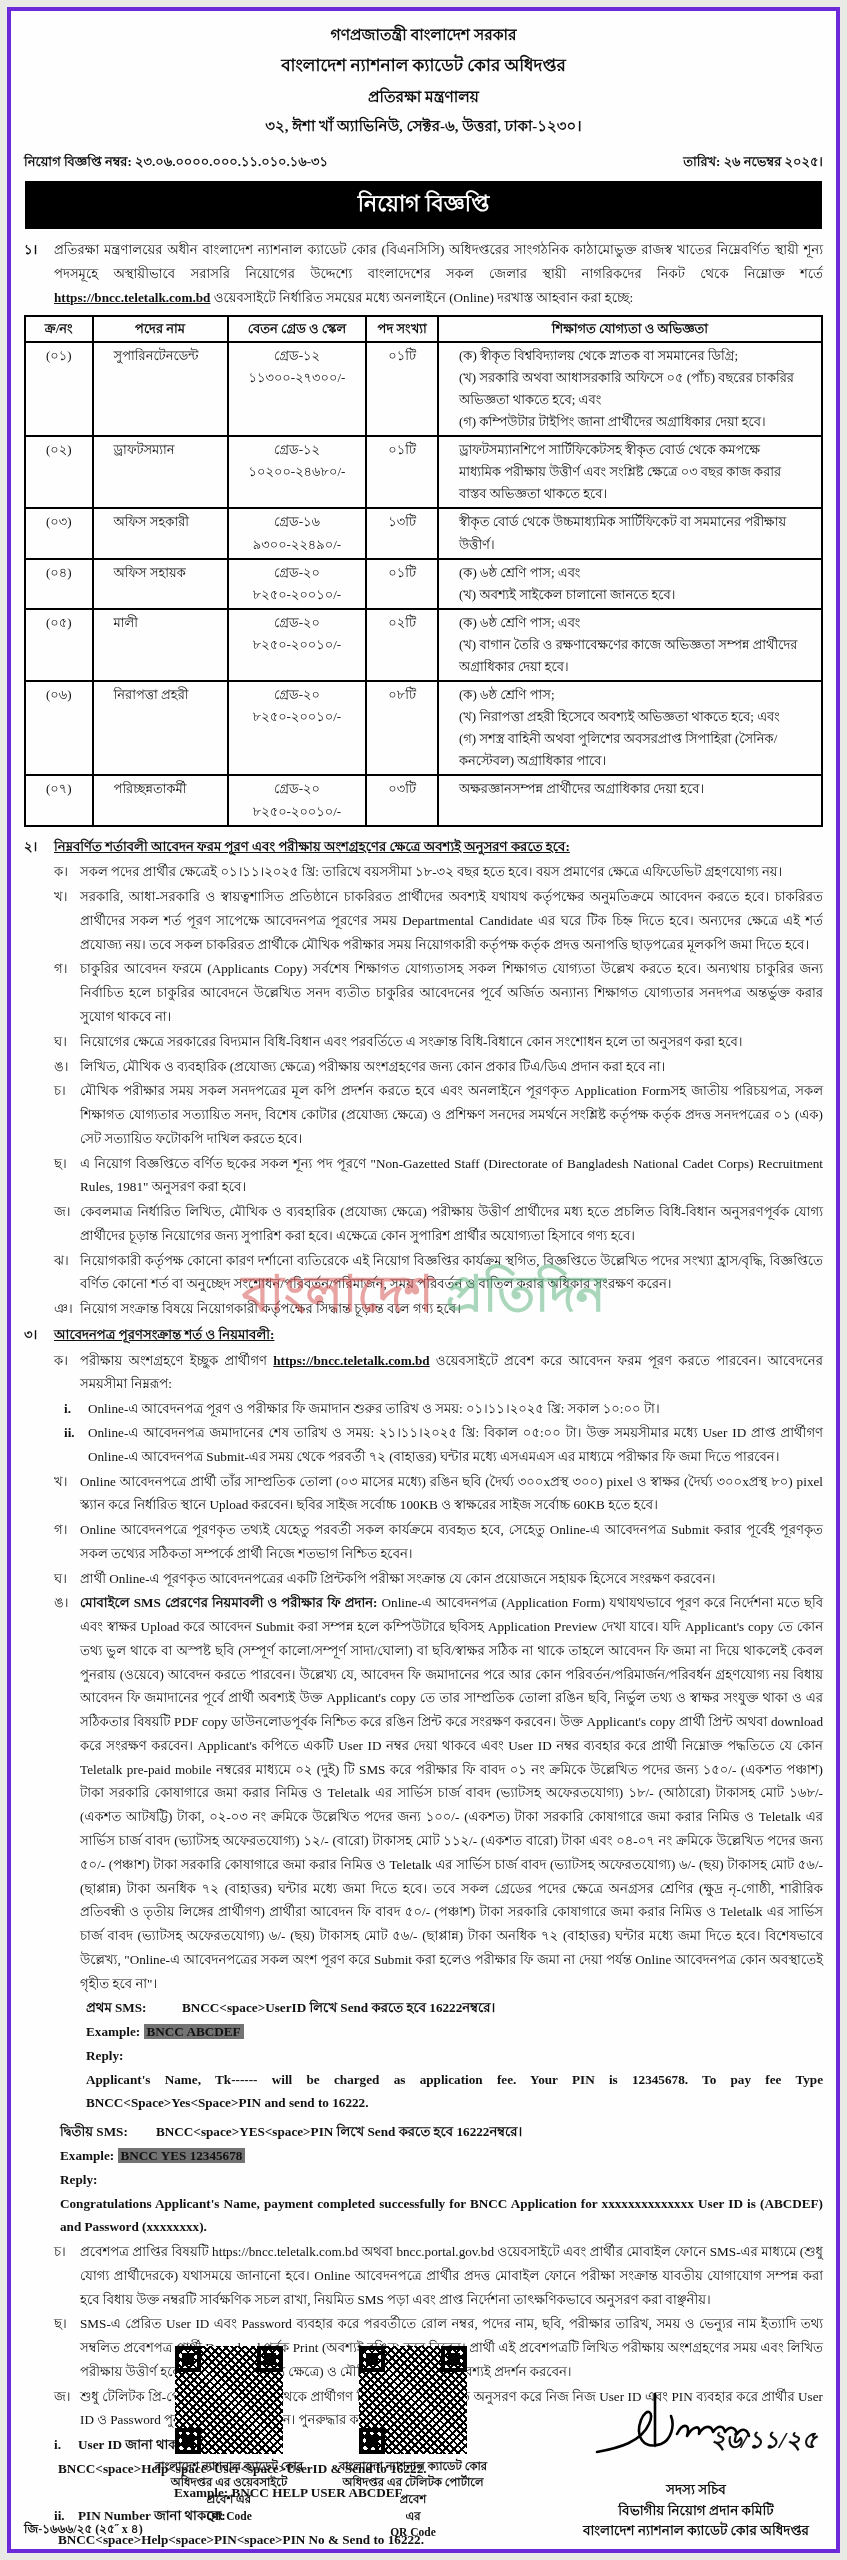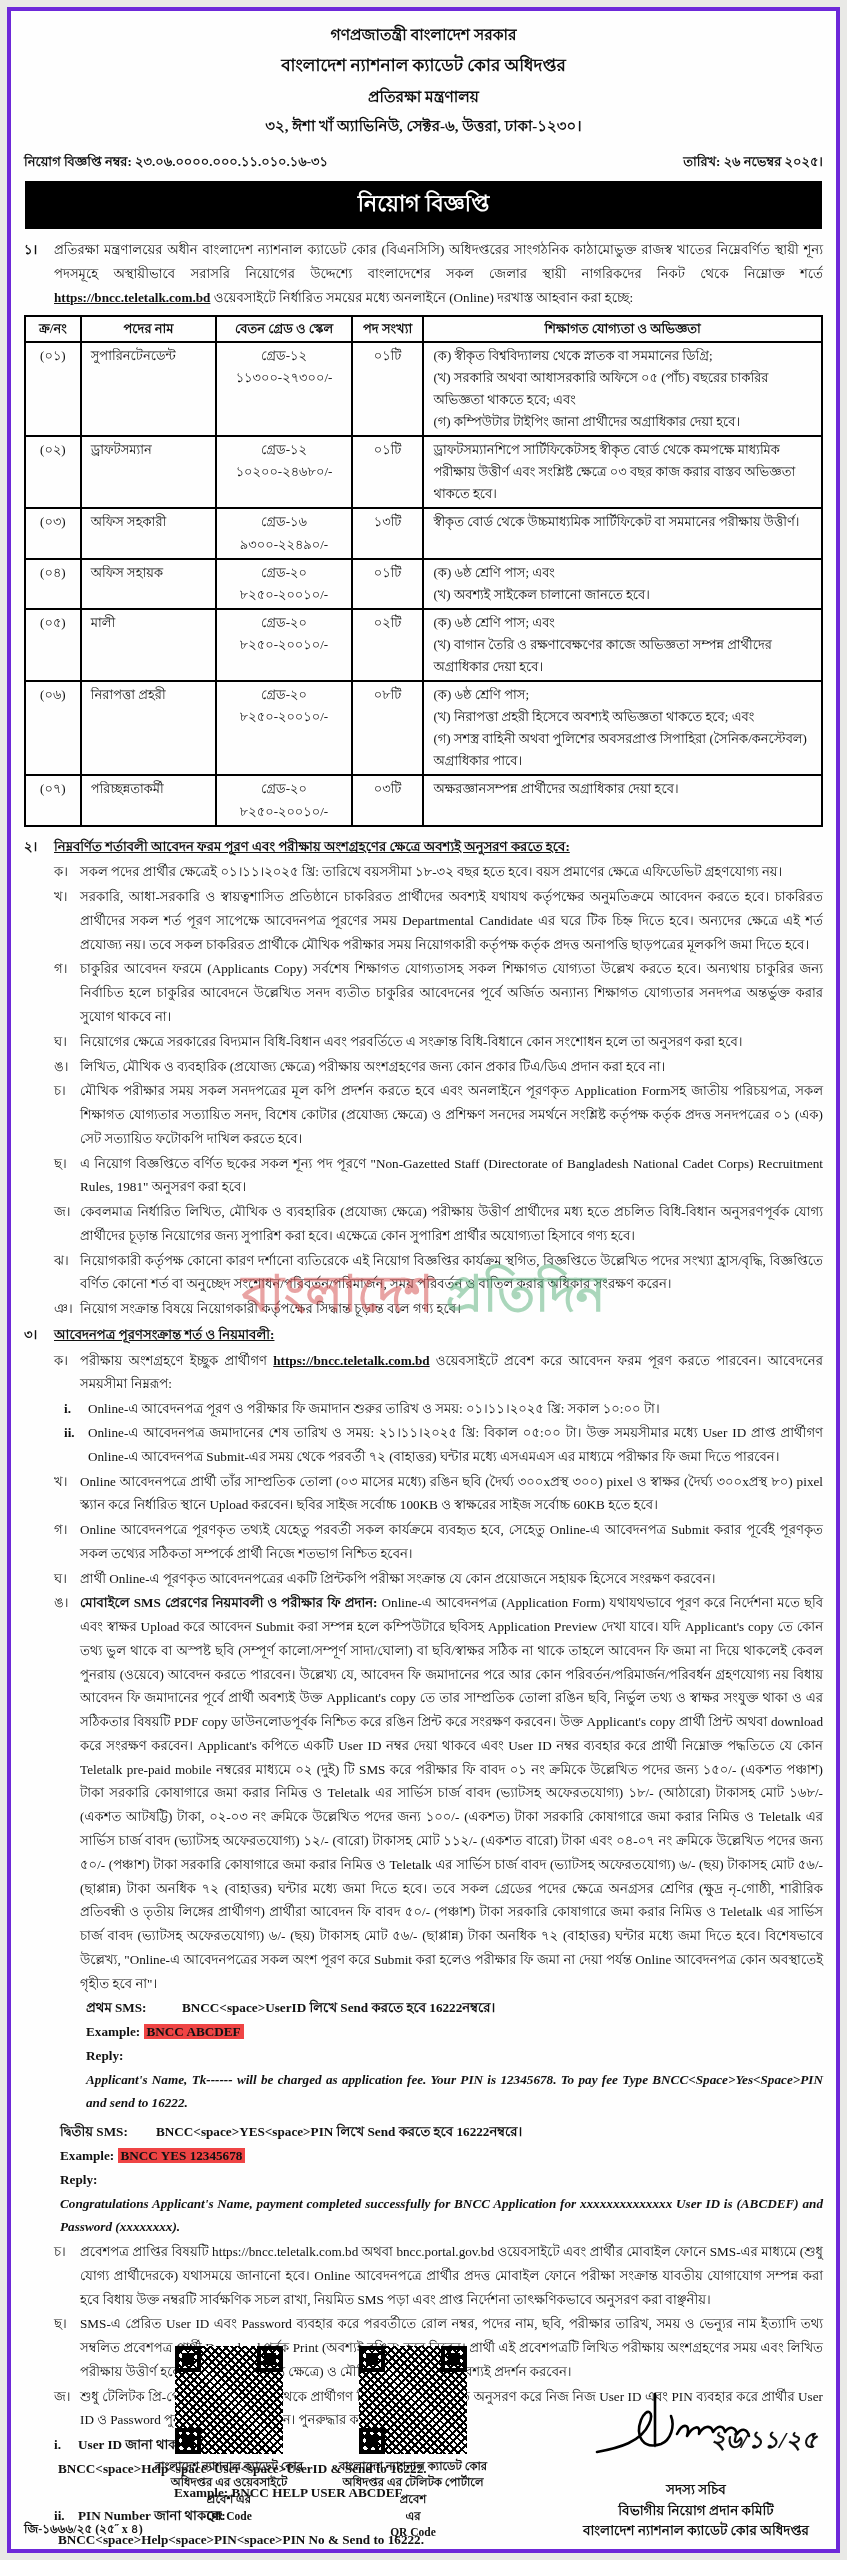--- a/index.html
+++ b/index.html
@@ -26,32 +26,32 @@
   .item .lbl{flex:none;width:26px;}
   .item .txt{flex:1;text-align:justify;}
   .subitems{margin-left:10px;}
   .subitem{display:flex;}
   .subitem .lbl{flex:none;width:24px;font-weight:bold;}
   .subitem .txt{flex:1;text-align:justify;}
   a.doc-link,.doc-link{color:#111;font-weight:bold;text-decoration:underline;}
   .lead{font-weight:bold;}
   
   table.posts{width:100%;border-collapse:collapse;margin:5px 0 8px 0;}
-  table.posts th,table.posts td{border:2px solid #000;padding:2px 9px;vertical-align:top;font-size:13px;line-height:1.7;}
+  table.posts th,table.posts td{border:2px solid #000;padding:2px 20px;vertical-align:top;font-size:13px;line-height:1.7;}
   table.posts th{text-align:center;font-weight:bold;padding:1px 2px;}
   td.c{text-align:center;}
   .pre{white-space:pre-line;}
   
   .sms-line{display:flex;margin-left:32px;font-weight:bold;}
   .sms-line .sms-lab{flex:none;width:96px;}
   .sms-ex{margin-left:32px;font-weight:bold;}
-  .sms-ex .hl{background:#ef4444;padding:0 3px;margin-top:10px;}
+  .sms-ex .hl{background:#737373;padding:0 3px;margin-top:10px;}
   .sms-reply{display:flex;margin-left:32px;flex-direction:column;}
   .sms-reply .rlab{flex:none;width:50px;font-weight:bold;}
-  .sms-reply .rtxt{flex:1;text-align:justify;font-weight:bold;font-style:italic;}
+  .sms-reply .rtxt{flex:1;text-align:justify;font-weight:bold;}
   .sms2{margin-left:6px;}
   .code-line{font-weight:bold;margin-left:4px;}
   .code-ex{font-weight:bold;margin-left:120px;}
   
   .qr{position:relative;background:
       repeating-linear-gradient(45deg,#000 0 2px,transparent 2px 5px),
       repeating-linear-gradient(-45deg,#000 0 2px,#fff 2px 6px);}
   .qr::before,.qr::after,.qr i{content:"";position:absolute;box-sizing:border-box;display:block;
       border:4px solid #000;padding:3px;background:#000;background-clip:content-box;background-color:#000;}
   .qr-lg{width:108px;height:108px;}

